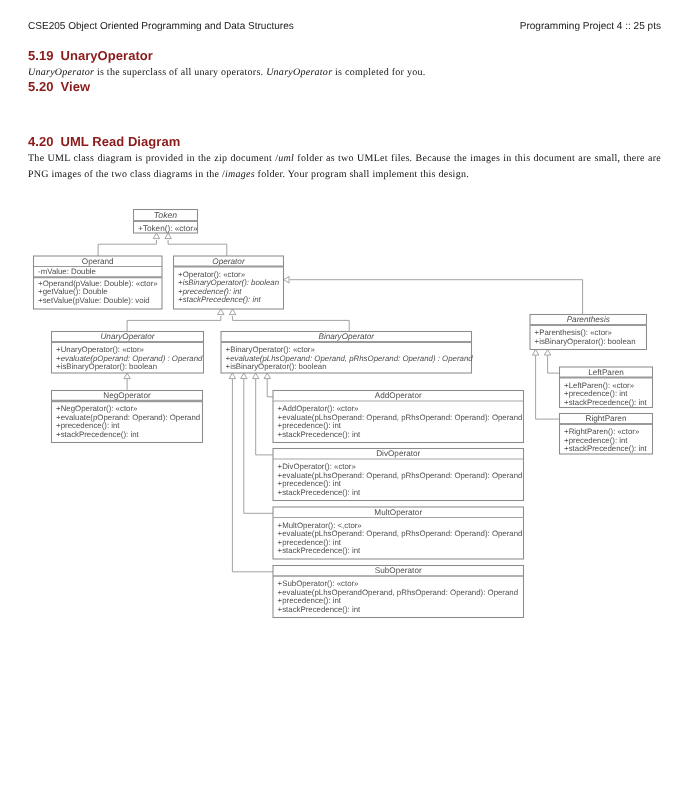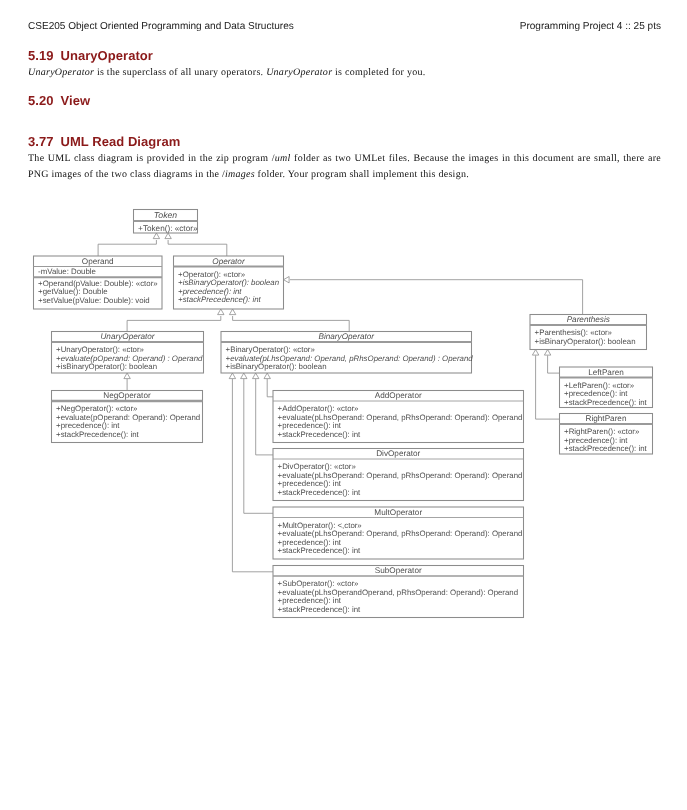--- a/index.html
+++ b/index.html
@@ -37,28 +37,28 @@
   <div class="hdr">
     <span class="l">CSE205 Object Oriented Programming and Data Structures</span>
     <span class="r">Programming Project 4 :: 25 pts</span>
   </div>
 
   <div class="sec-h" style="top:47.5px">
     <span class="num">5.19</span><span>UnaryOperator</span>
   </div>
   <div class="para" style="top:65px"><i>UnaryOperator</i><span> is the superclass of all unary operators. </span><i>UnaryOperator</i><span> is completed for you.</span></div>
 
-  <div class="sec-h" style="top:93px">
+  <div class="sec-h" style="top:79px">
     <span class="num">5.20</span><span>View</span>
   </div>
 
   <div class="sec-h" style="top:133.5px">
-    <span class="num">3.77</span><span>UML Read Diagram</span>
-  </div>
-  <div class="para" style="top:151px"><span>The UML class diagram is provided in the zip program /</span><i>uml</i><span> folder as two UMLet files. Because the images in this document are small, there are PNG images of the two class diagrams in the /</span><i>images</i><span> folder. Your program shall implement this design.</span></div>
+    <span class="num">4.20</span><span>UML Read Diagram</span>
+  </div>
+  <div class="para" style="top:151px"><span>The UML class diagram is provided in the zip document /</span><i>uml</i><span> folder as two UMLet files. Because the images in this document are small, there are PNG images of the two class diagrams in the /</span><i>images</i><span> folder. Your program shall implement this design.</span></div>
 
   <svg class="uml" viewBox="0 0 687 810">
     <g id="connector-layer">
         <g>
           <path d="M 98.1 256 L 98.1 244.2 L 156.4 244.2 L 156.4 240" class="conn"></path>
           <polygon points="156.4,233 153.20000000000002,238.6 159.6,238.6" class="arrowhead"></polygon>
         </g>
         <g>
           <path d="M 226.8 256 L 226.8 244.2 L 168.1 244.2 L 168.1 240" class="conn"></path>
           <polygon points="168.1,233 164.9,238.6 171.29999999999998,238.6" class="arrowhead"></polygon>

